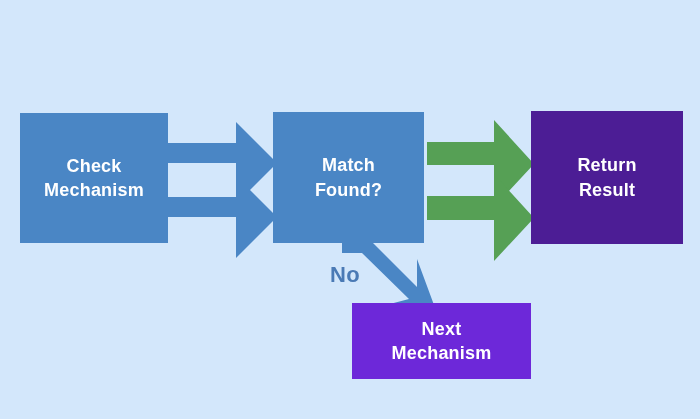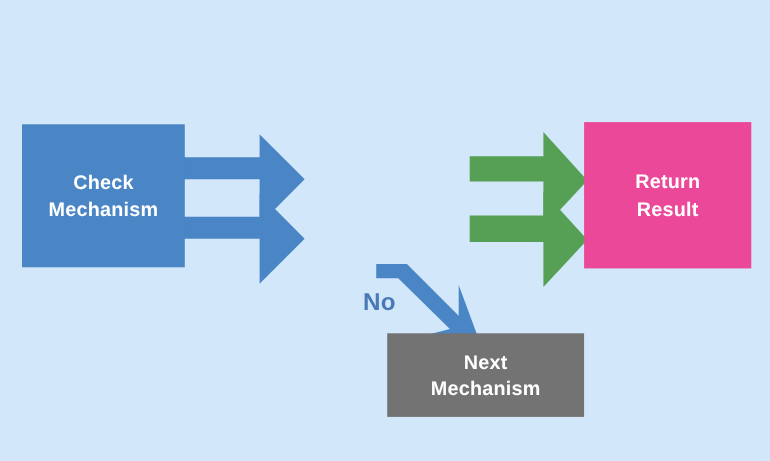--- a/index.html
+++ b/index.html
@@ -50,28 +50,28 @@
     top: 112px;
     width: 151px;
     height: 131px;
     background: #4a86c5;
   }
   #node-return-result {
     left: 531px;
     top: 111px;
     width: 152px;
     height: 133px;
-    background: #ec4899;
+    background: #4c1d95;
   }
   #node-next-mechanism {
     left: 352px;
     top: 303px;
     width: 179px;
     height: 76px;
-    background: #737373;
+    background: #6d28d9;
   }
 
   
   #arrow-layer {
     position: absolute;
     left: 0;
     top: 0;
     width: 700px;
     height: 419px;
   }
@@ -103,20 +103,24 @@
     <polygon fill="#56a055" points="427,196 494,196 494,174 534,218 494,261 494,220 427,220"></polygon>
 
     <polygon fill="#4a86c5" points="342,240 370,240 417,287 417,259 434,305 386,305 409,299 362,253 342,253"></polygon>
   </svg>
 
   <div class="node" id="node-check-mechanism">
     <span class="node-label">Check
 Mechanism</span>
   </div>
 
+  <div class="node" id="node-match-found">
+    <span class="node-label">Match
+Found?</span>
+  </div>
 
   <div class="node" id="node-return-result">
     <span class="node-label">Return
 Result</span>
   </div>
 
   <div class="node" id="node-next-mechanism">
     <span class="node-label">Next
 Mechanism</span>
   </div>

